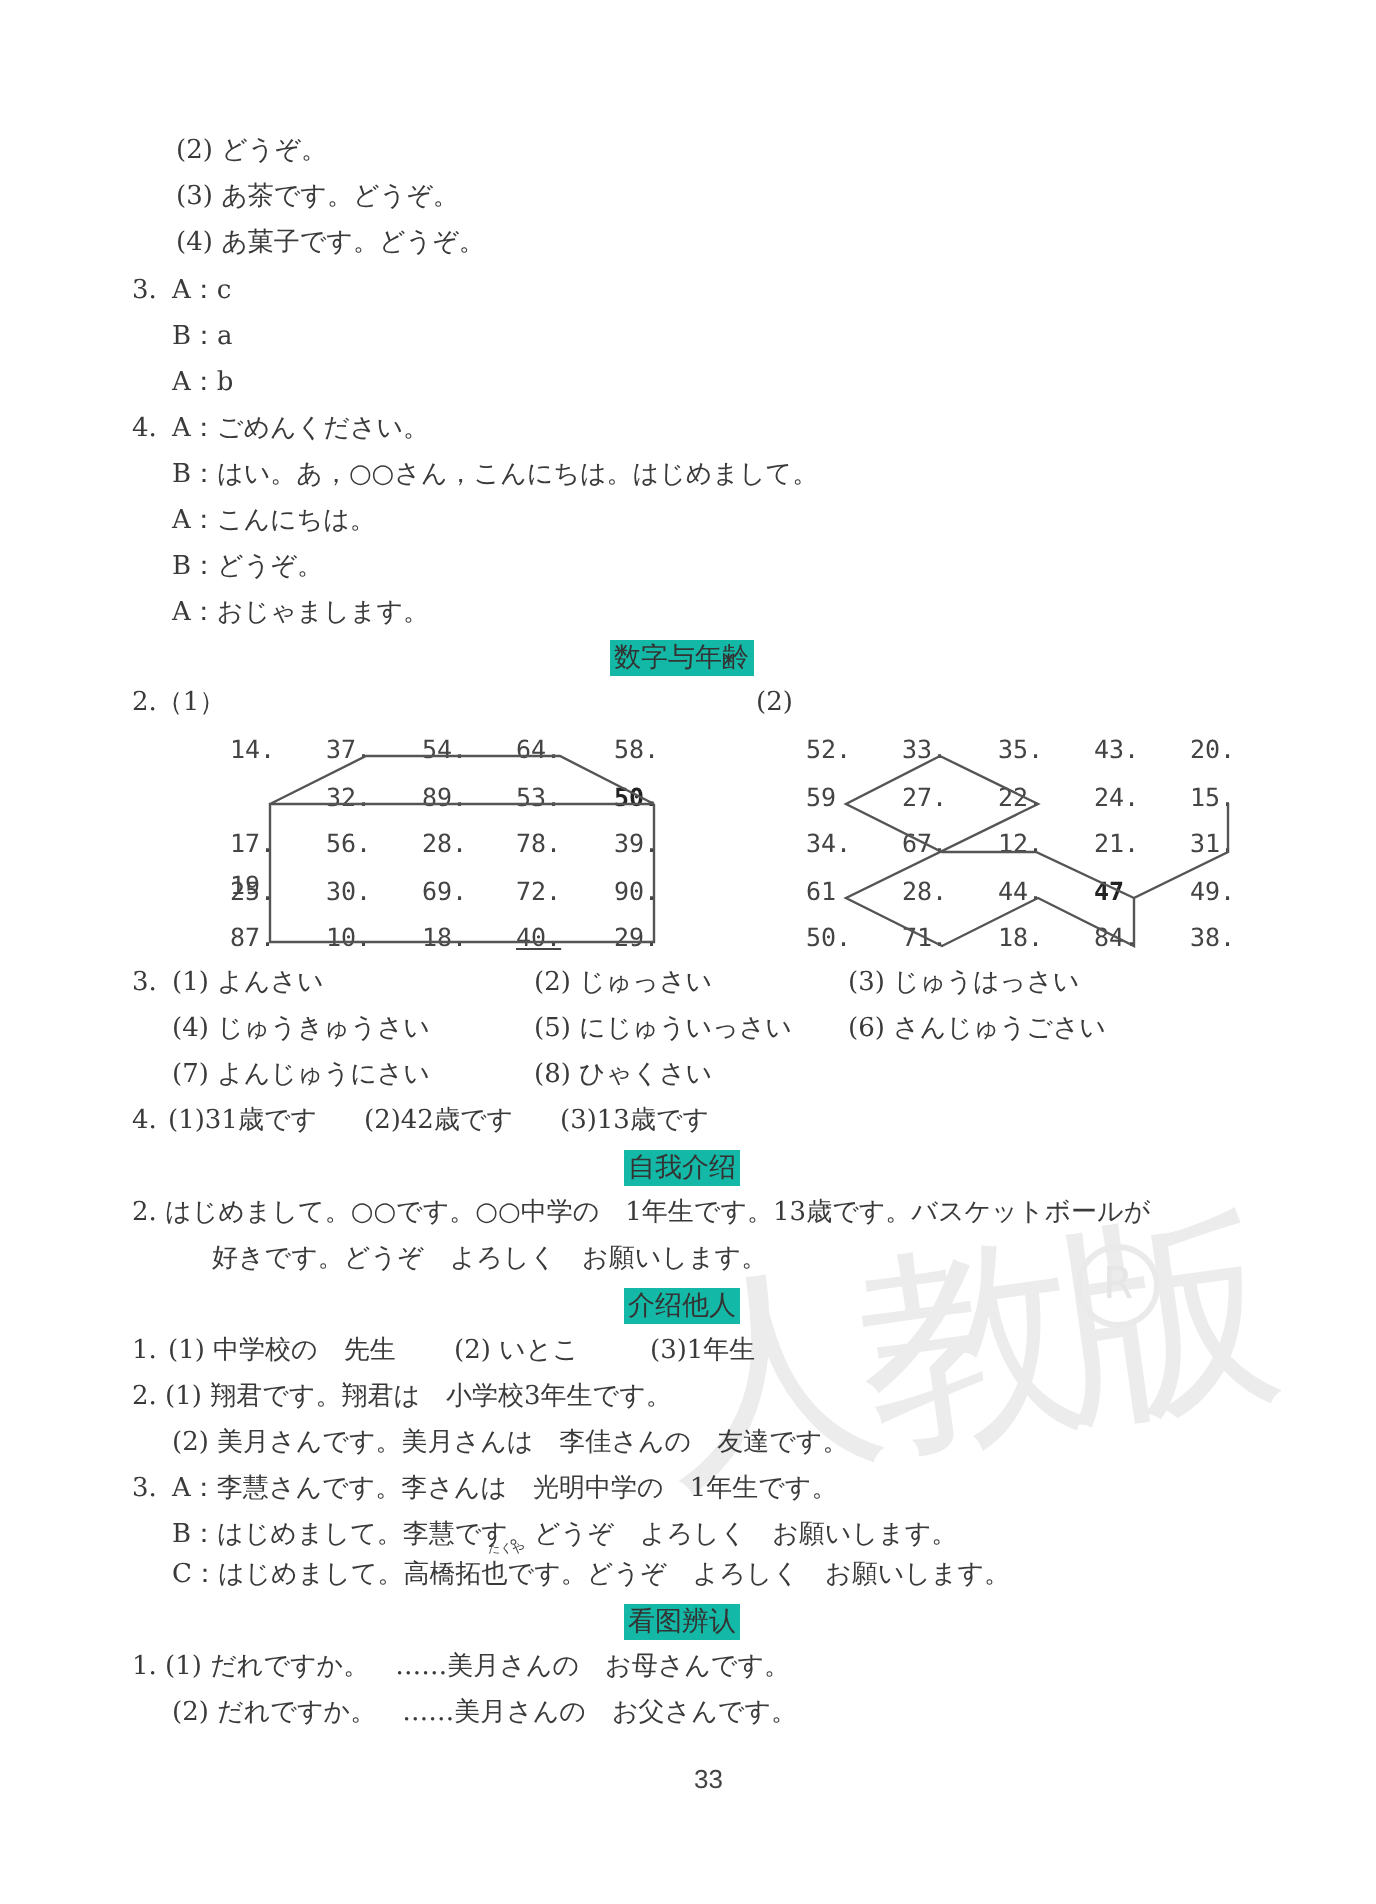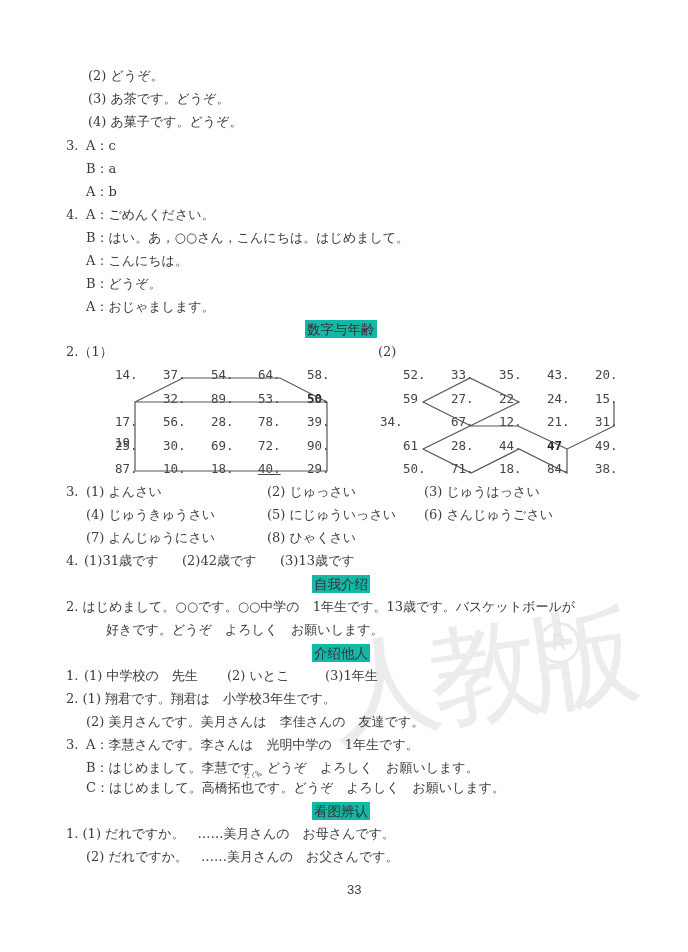--- a/index.html
+++ b/index.html
@@ -89,21 +89,21 @@
   <span class="num" style="left:499px;top:367px;">35.</span>
   <span class="num" style="left:547px;top:367px;">43.</span>
   <span class="num" style="left:595px;top:367px;">20.</span>
 
   <span class="num" style="left:403px;top:391px;">59</span>
   <span class="num" style="left:451px;top:391px;">27.</span>
   <span class="num" style="left:499px;top:391px;">22.</span>
   <span class="num" style="left:547px;top:391px;">24.</span>
   <span class="num" style="left:595px;top:391px;">15.</span>
 
-  <span class="num" style="left:380px;top:414px;">34.</span>
+  <span class="num" style="left:403px;top:414px;">34.</span>
   <span class="num" style="left:451px;top:414px;">67.</span>
   <span class="num" style="left:499px;top:414px;">12.</span>
   <span class="num" style="left:547px;top:414px;">21.</span>
   <span class="num" style="left:595px;top:414px;">31.</span>
 
   <span class="num" style="left:403px;top:438px;">61</span>
   <span class="num" style="left:451px;top:438px;">28.</span>
   <span class="num" style="left:499px;top:438px;">44.</span>
   <span class="num bold" style="left:547px;top:438px;">47</span>
   <span class="num" style="left:595px;top:438px;">49.</span>

